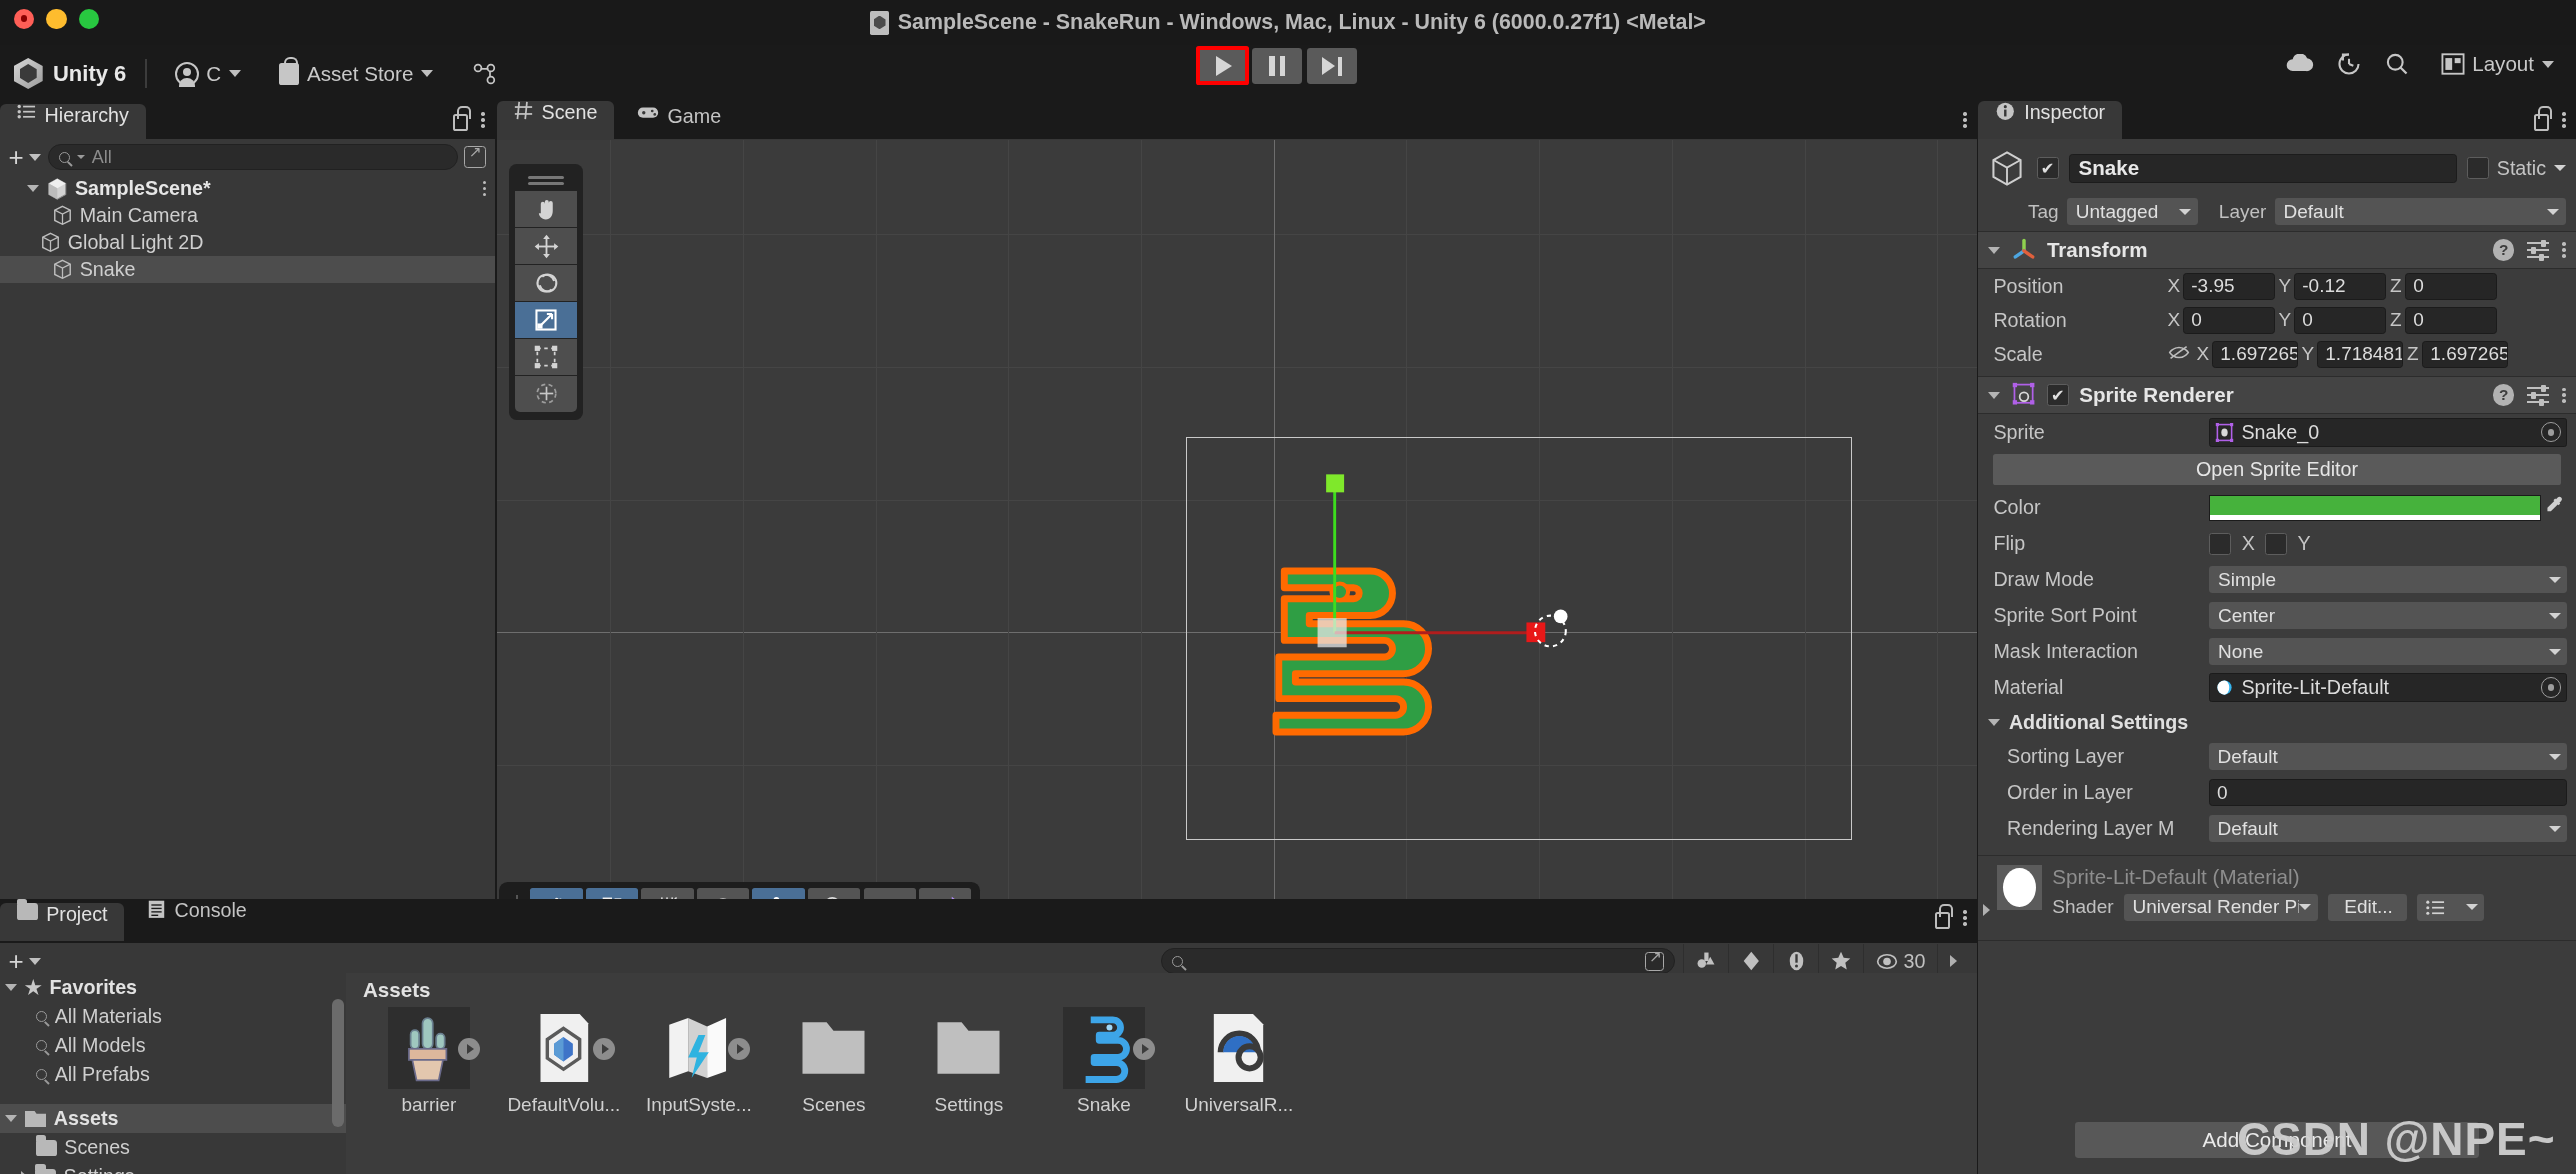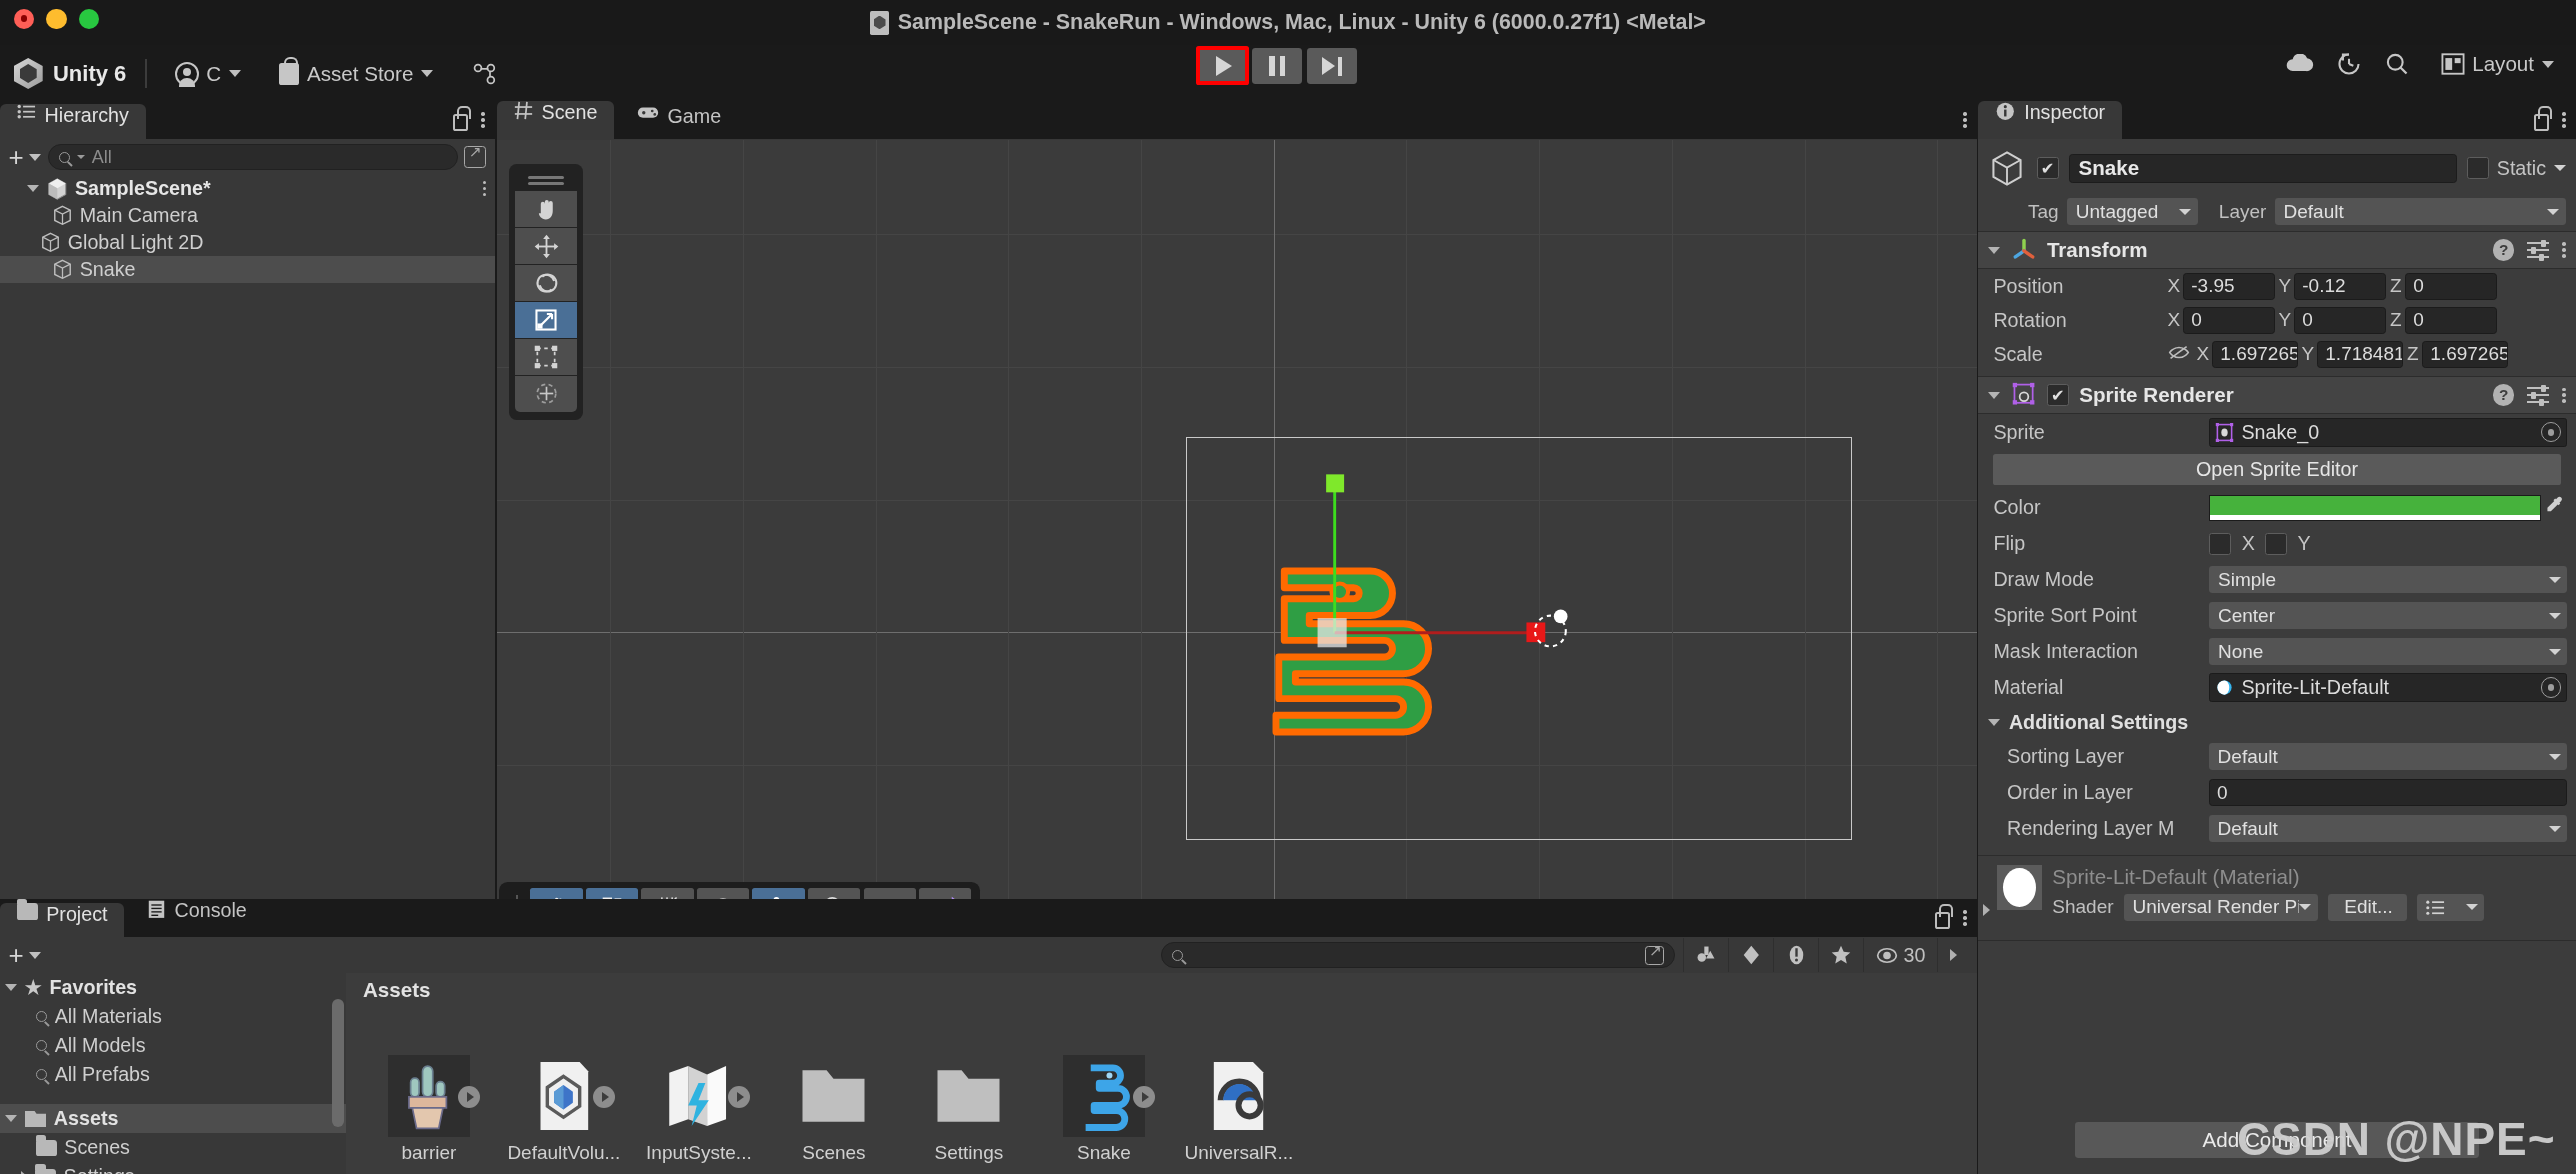--- a/index.html
+++ b/index.html
@@ -174,37 +174,37 @@
   .mat-prev { width:45px;height:45px;background:#5b5b5b; display:flex;align-items:center;justify-content:center;}
   .mat-prev::after{content:"";width:33px;height:39px;border-radius:50%;background:#fff;}
   .mat-title { color:#8e8e8e; font-size:20.6px; }
   .shader-row { display:flex; align-items:center; gap:10.3px; margin-top:5.1px;}
   .addcomp { position:absolute; left:0; right:0; top:983px; display:flex; justify-content:center;}
   .addcomp .b { width:404px;height:36px;background:#585858;border-radius:3.4px;
     display:flex;align-items:center;justify-content:center;font-size:20.6px;color:#eaeaea;}
 
   
   #project { left:0; top:899px; width:1977px; height:276px; background:#383838;}
-  .pr-tabstrip { height:38px; background:#1a1a1a; position:relative;}
+  .pr-tabstrip { height:44px; background:#1a1a1a; position:relative;}
   .pr-toolbar { height:36px; display:flex; align-items:center; background:#383838; padding:0 8.6px;}
   .pr-split { position:absolute; left:0; top:74px; width:1977px; height:202px; display:flex;}
   .pr-tree { width:346px; background:#383838; position:relative; overflow:hidden;}
   .pr-grid { flex:1; background:#3c3c3c; position:relative;}
   .t-row { height:29px; display:flex; align-items:center; gap:7.7px; font-size:19.7px; color:#cfcfcf; padding-left:5.1px;}
   .t-row.sel { background:#4d4d4d;}
   .t-row.bold { font-weight:bold; color:#e2e2e2;}
   .star-ic{ color:#c9c9c9; font-size:19px;}
   .folder-ic { width:20.6px;height:16.3px;background:#b8b8b8;border-radius:1.7px 3.4px 2.6px 2.6px; position:relative; flex:none;}
   .folder-ic::before{content:"";position:absolute;left:0;top:-4.3px;width:10.3px;height:5.1px;background:#b8b8b8;border-radius:1.7px 2.6px 0 0;}
   .folder-open { width:21.4px;height:16.3px;background:#b8b8b8; flex:none; position:relative;
     clip-path:polygon(0 0,45% 0,55% 18%,100% 18%,100% 100%,0 100%);}
   .tri-r { width:0;height:0;border-top:6px solid transparent;border-bottom:6px solid transparent;border-left:7.7px solid #b0b0b0;}
   .assets-hdr { height:34px; display:flex;align-items:center;padding-left:17px;font-weight:bold;font-size:20.6px;color:#e2e2e2;}
   .grid-items { display:flex; gap:0; padding-left:15.4px;}
-  .gitem { width:135px; display:flex; flex-direction:column; align-items:center; gap:5.1px;margin-top:48px;}
+  .gitem { width:135px; display:flex; flex-direction:column; align-items:center; gap:5.1px;}
   .gthumb { width:82px;height:82px; display:flex;align-items:center;justify-content:center; position:relative;}
   .gthumb.dark { background:#2e2e2e; }
   .gname { font-size:19px; color:#d0d0d0; }
   .expand-arrow { position:absolute; right:-10.3px; top:31px; width:22px;height:22px;border-radius:50%;
     background:#8d8d8d; display:flex;align-items:center;justify-content:center;}
   .expand-arrow::after{content:"";width:0;height:0;border-left:7.7px solid #3c3c3c;border-top:5.1px solid transparent;border-bottom:5.1px solid transparent;margin-left:2.6px;}
   .pr-search { flex:1; max-width:514px; height:26px;background:#2a2a2a;border:0.9px solid #212121;border-radius:13px;
     display:flex;align-items:center;gap:6.9px;padding:0 10.3px;font-size:18px;color:#8c8c8c;}
   .pr-icons { display:flex; align-items:center; gap:0; margin-left:5.1px;}
   .pr-ic { width:45px;height:34px; display:flex;align-items:center;justify-content:center; color:#c0c0c0; font-size:19.7px;

